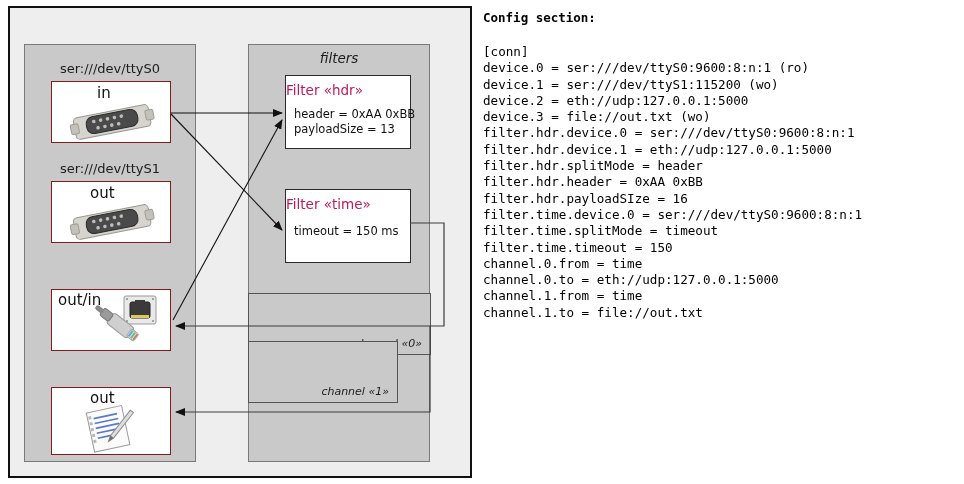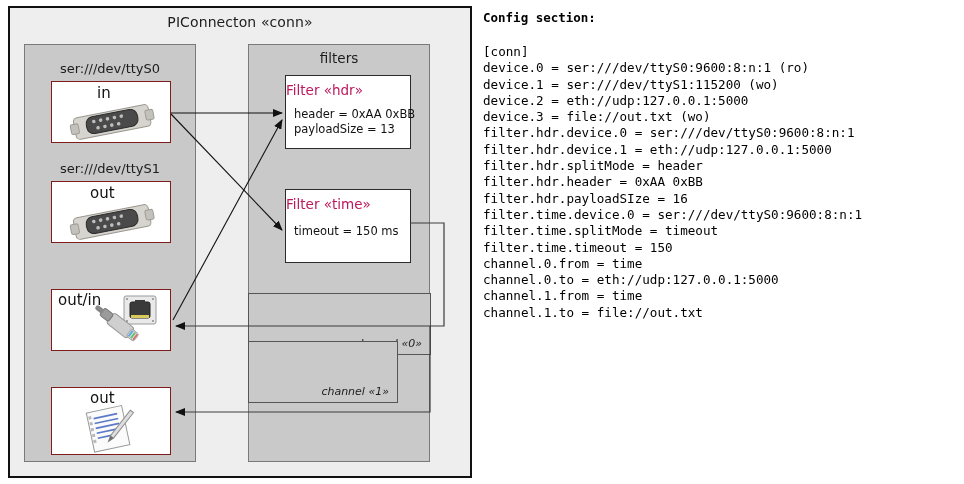--- a/index.html
+++ b/index.html
@@ -6,21 +6,21 @@
   body{width:964px;height:484px;overflow:hidden;font-family:"DejaVu Sans","Liberation Sans",sans-serif;}
   #root{position:relative;width:964px;height:484px;}
 
   
   #diagram{position:absolute;left:8px;top:6px;width:464px;height:472px;
            background:#eeeeee;border:2px solid #111111;box-sizing:border-box;}
   #diagram-title{position:absolute;left:0;top:6px;width:100%;text-align:center;
                  font-size:14px;color:#1c1c1c;letter-spacing:0.1px;}
 
   .panel{position:absolute;background:#c9c9c9;border:1px solid #7a7a7a;box-sizing:border-box;}
-  .panel-title{position:absolute;left:0;top:5px;width:100%;text-align:center;font-size:13.5px;color:#1c1c1c;}
+  .panel-title{position:absolute;left:0;top:5px;width:100%;text-align:center;font-size:13.5px;color:#1c1c1c;font-style:italic;}
 
   
   #devices{left:14px;top:36px;width:172px;height:418px;}
 
   .dev-label{position:absolute;text-align:center;font-size:13px;color:#1c1c1c;width:100%;left:0;}
   .dev-box{position:absolute;background:#ffffff;border:1px solid #7f1d1d;box-sizing:border-box;}
   .dev-tag{position:absolute;font-size:15px;color:#111111;}
 
   
   #filters{left:238px;top:36px;width:182px;height:418px;}
@@ -48,21 +48,20 @@
   .eth-icon{width:76px;height:52px;}
   .file-icon{width:60px;height:52px;}
 </style>
 </head>
 <body>
 
 <div id="root">
 
   <div id="diagram">
 
-    <div id="diagram-title">PIConnecton «conn»</div>
 
     <div class="panel" id="devices">
 
       <div class="dev-label" style="top:16px">ser:///dev/ttyS0</div>
       <div class="dev-box" style="left:26px;top:36px;width:120px;height:62px;">
         <div class="dev-tag" style="left:45px;top:2px;">in</div>
         <svg class="icn serial-icon" style="left:14px;top:17px" viewBox="0 0 92 44">
           <g transform="rotate(-11 46 22)">
             <rect x="8" y="12" width="76" height="22" rx="4" fill="#d6d4cf" stroke="#9a978f"></rect>
             <rect x="20" y="14" width="52" height="17" rx="7" fill="#4a4a4a" stroke="#2c2c2c"></rect>

